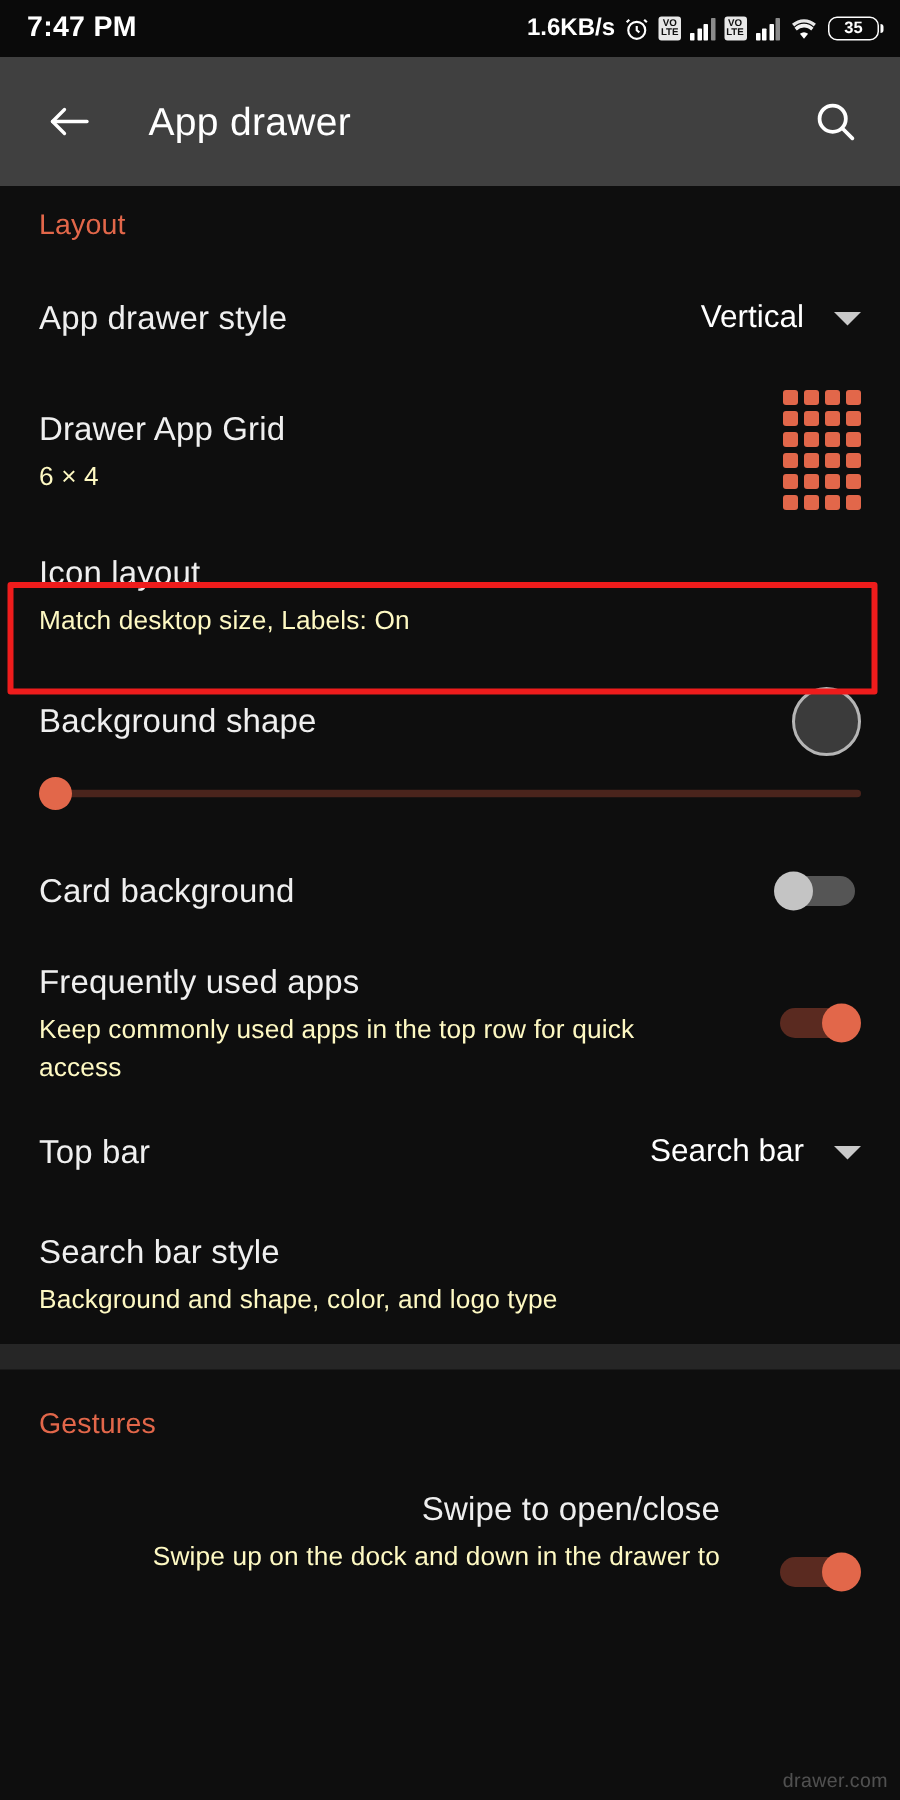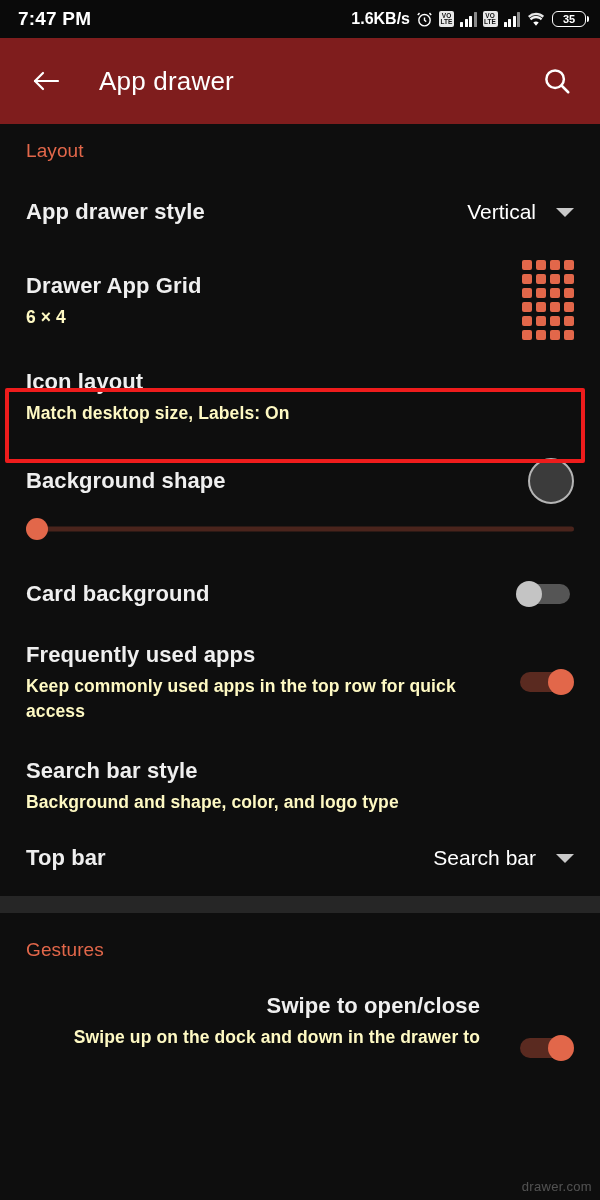--- a/index.html
+++ b/index.html
@@ -39,21 +39,21 @@
     padding:1px 6px 1px 6px; min-width:34px; text-align:center;
     position:relative;
   }
   .battery::after {
     content:""; position:absolute; right:-4px; top:50%; transform:translateY(-50%);
     width:2.5px; height:6px; background:#fff; border-radius:0 2px 2px 0;
   }
 
   
   .appbar {
-    height:86px; background:#7f1d1d;
+    height:86px; background:#404040;
     display:flex; align-items:center; padding:0 22px 0 26px;
   }
   .appbar .back { width:40px; height:40px; display:flex; align-items:center; justify-content:center; }
   .appbar .title {
     color:#ffffff; font-size:26px; margin-left:33px; letter-spacing:.2px;
   }
   .appbar .search { margin-left:auto; width:42px; height:42px;
     display:flex; align-items:center; justify-content:center; }
 
   
@@ -61,21 +61,21 @@
   .section-title {
     color:#e2674a; font-size:19px; padding:16px 26px 0 26px; letter-spacing:.1px;
   }
   .divider-band { height:17px; background:#262626; }
 
   .row {
     position:relative;
     display:flex; align-items:center;
     padding:0 26px; min-height:58px;
   }
-  .row .texts { flex:1; min-width:0;font-weight:bold; }
+  .row .texts { flex:1; min-width:0; }
   .row .label { color:#efefef; font-size:22px; line-height:30px; letter-spacing:.1px; }
   .row .sub { color:#fef9c3; font-size:17.5px; line-height:25px; margin-top:4px; letter-spacing:.1px; }
   .row .value { color:#ffffff; font-size:21px; margin-left:14px; white-space:nowrap; }
   .row .value.muted { color:#b9b9b9; font-size:20px; }
   .caret {
     width:0; height:0; margin-left:20px;
     border-left:9px solid transparent; border-right:9px solid transparent;
     border-top:9px solid #c9c9c9;
   }
 
@@ -267,33 +267,33 @@
       <div class="texts" style="padding-right:18px;">
         <div class="label">Frequently used apps</div>
         <div class="sub">Keep commonly used apps in the top row for quick access</div>
       </div>
       <div class="toggle on">
         <div class="tr"></div>
         <div class="kn"></div>
       </div>
     </div>
 
+    <div class="row" style="margin-top:12px;min-height:52px;">
+      <div class="texts">
+        <div class="label">Top bar</div>
+      </div>
+      <div class="value">Search bar</div>
+      <div class="caret"></div>
+    </div>
+
     <div class="row" style="margin-top:20px;min-height:70px;">
       <div class="texts">
         <div class="label">Search bar style</div>
         <div class="sub">Background and shape, color, and logo type</div>
       </div>
-    </div>
-
-    <div class="row" style="margin-top:12px;min-height:52px;">
-      <div class="texts">
-        <div class="label">Top bar</div>
-      </div>
-      <div class="value">Search bar</div>
-      <div class="caret"></div>
     </div>
 
     <div class="divider-band" style="margin-top:12px;"></div>
 
     <div class="section-title" style="padding-top:26px;">Gestures</div>
 
     <div class="row" style="margin-top:24px;min-height:70px;text-align:right;">
       <div class="texts" style="padding-right:18px;">
         <div class="label">Swipe to open/close</div>
         <div class="sub">Swipe up on the dock and down in the drawer to</div>

